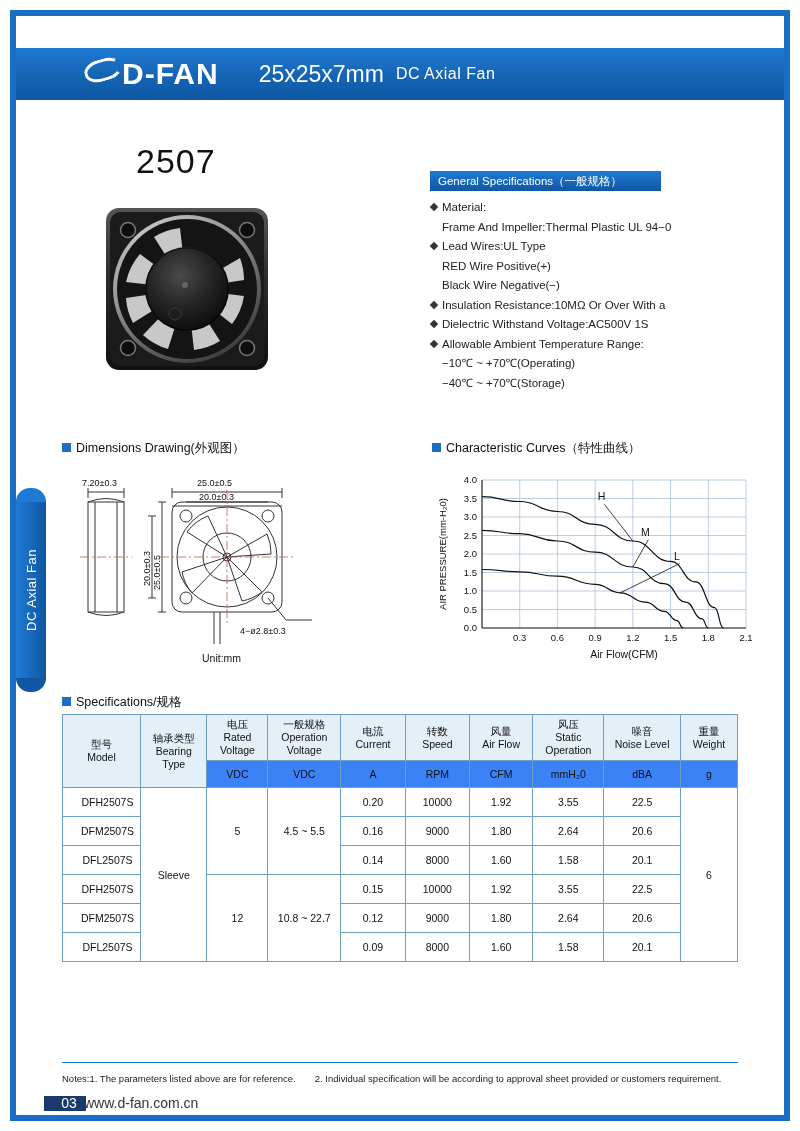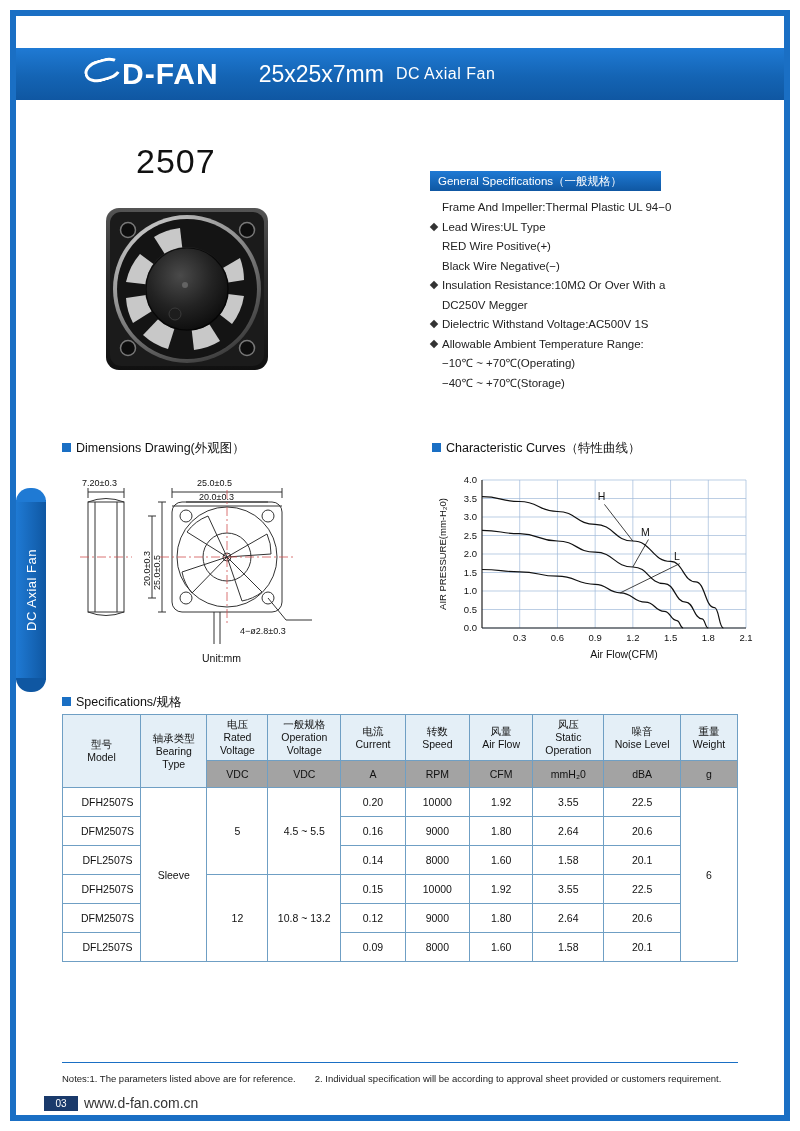--- a/index.html
+++ b/index.html
@@ -103,30 +103,30 @@
 
   
   table.spec{
     position:absolute;left:62px;top:714px;width:676px;border-collapse:collapse;
     font-size:10.5px;color:#111;
   }
   table.spec th,table.spec td{
     border:1px solid #6f9fc4;text-align:center;vertical-align:middle;
   }
   table.spec thead th{background:#e4eff7;padding:3px 2px;font-weight:normal;line-height:13px;}
-  table.spec thead tr.units th{height:20px;background:#a3a3a3;}
+  table.spec thead tr.units th{height:20px;background:#3b82f6;}
   table.spec tbody td{height:26px;background:#ffffff;}
   table.spec tbody td.model{text-align:center;padding-left:13px;margin-top:30px;}
 
   
   .notes-rule{position:absolute;left:62px;top:1062px;width:676px;height:1px;background:#1a6fc4;}
   .notes{position:absolute;left:62px;top:1073px;width:690px;font-size:9.5px;color:#222;}
   .pagebox{
     position:absolute;left:44px;top:1096px;width:34px;height:15px;background:#1a3a6b;
-    color:#fff;font-size:10px;line-height:15px;text-align:center;
+    color:#fff;font-size:14px;line-height:15px;text-align:center;padding-left:8px;
   }
   .site{position:absolute;left:84px;top:1096px;font-size:14px;color:#333;line-height:15px;}
 </style>
 </head>
 <body>
 
 <div class="page">
 
   <div class="frame-left"></div>
   <div class="frame-right"></div>
@@ -188,26 +188,26 @@
         <circle cx="38" cy="34" r="7.5"></circle>
         <circle cx="157" cy="34" r="7.5"></circle>
         <circle cx="38" cy="152" r="7.5"></circle>
         <circle cx="157" cy="152" r="7.5"></circle>
       </g>
     </svg>
   </div>
 
   <div class="gs-bar">General Specifications（一般规格）</div>
   <div class="gs-list">
+    <div class="li dia">Material:</div>
     <div class="sub">Frame And Impeller:Thermal Plastic UL 94−0</div>
     <div class="li dia">Lead Wires:UL Type</div>
     <div class="sub">RED Wire Positive(+)</div>
     <div class="sub">Black Wire Negative(−)</div>
     <div class="li dia">Insulation Resistance:10MΩ Or Over With a</div>
-    <div class="sub">DC250V Megger</div>
     <div class="li dia">Dielectric Withstand Voltage:AC500V 1S</div>
     <div class="li dia">Allowable Ambient Temperature Range:</div>
     <div class="sub">−10℃ ~ +70℃(Operating)</div>
     <div class="sub">−40℃ ~ +70℃(Storage)</div>
   </div>
 
   <div class="sec-head" id="sec-dim">Dimensions Drawing(外观图）</div>
   <div class="sec-head" id="sec-curve">Characteristic Curves（特性曲线）</div>
   <div class="sec-head" id="sec-spec">Specifications/规格</div>
 
@@ -412,21 +412,21 @@
         <td>0.14</td>
         <td>8000</td>
         <td>1.60</td>
         <td>1.58</td>
         <td>20.1</td>
       </tr>
 
       <tr>
         <td class="model">DFH2507S</td>
         <td rowspan="3">12</td>
-        <td rowspan="3">10.8 ~ 13.2</td>
+        <td rowspan="3">10.8 ~ 22.7</td>
         <td>0.15</td>
         <td>10000</td>
         <td>1.92</td>
         <td>3.55</td>
         <td>22.5</td>
       </tr>
       <tr>
         <td class="model">DFM2507S</td>
         <td>0.12</td>
         <td>9000</td>

